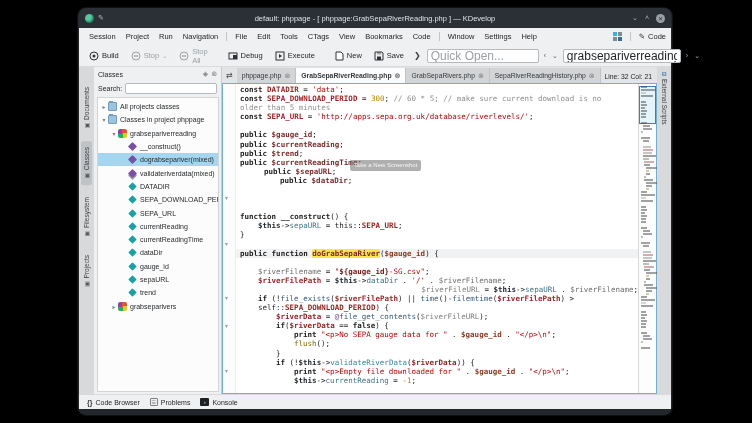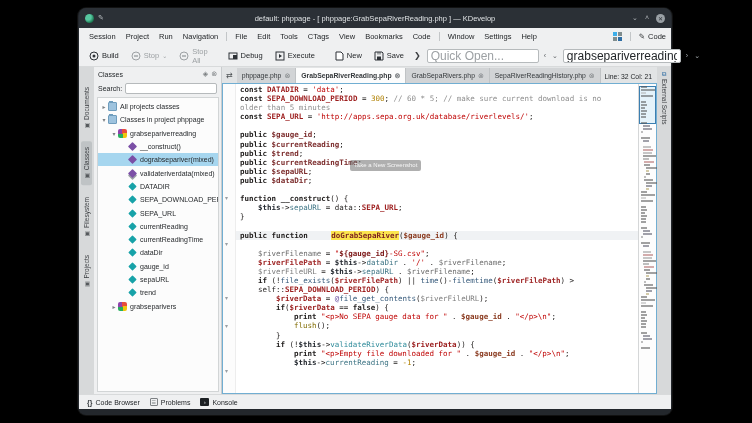--- a/index.html
+++ b/index.html
@@ -101,21 +101,21 @@
   .pv { color:#7c2d2d; font-weight:bold; }
   .lv1 { color:#8a3a1f; font-weight:bold; }
   .lv2 { color:#6d6d6d; }
   .lv4 { color:#7d7d7d; }
   .lv3 { color:#a02828; font-weight:bold; }
   .lv5 { color:#9c2121; font-weight:bold; }
   .fn { color:#35597a; }
   .meth { color:#2e8b9a; }
   .fl { color:#806b00; }
   .at { color:#644a9b; }
-  .hl { background:#fbe54e; color:#7a1f1f; font-weight:bold;margin-left:19px; }
+  .hl { background:#fbe54e; color:#7a1f1f; font-weight:bold; }
   .ghost-tip { position:absolute; left:114px; top:76px; background:rgba(110,110,110,.55);
                color:rgba(255,255,255,.9); font-family:"Liberation Sans",sans-serif;
                font-size:6px; padding:1px 4px; border-radius:2px; white-space:nowrap; }
   .minimap { width:18px; border-left:1px solid #d5d7d8; background:#fdfdfd; position:relative; padding:2px 1px 0 2px; flex:0 0 auto; }
   .mmrow { height:2px; margin-bottom:1px; opacity:.55; }
   .mmview { position:absolute; left:0; right:0; top:2px; height:38px; border:1px solid #3c7fb1; background:rgba(61,174,233,.12); }
   
   .bottombar { height:15px; background:#eff0f1; border-top:1px solid #d8dadb;
                display:flex; align-items:center; gap:10px; padding:0 8px; font-size:7px; color:#232629; }
   .bb-item { display:flex; align-items:center; gap:3px; }
@@ -396,32 +396,32 @@
           <div class="ghost-tip">Take a New Screenshot</div>
         <div class="cl" style="padding-left: 4px;"><span class="k">const </span><span class="cn">DATADIR</span><span class="op"> = </span><span class="s">'data'</span><span class="op">;</span></div>
             <div class="cl" style="padding-left: 4px;"><span class="k">const </span><span class="cn">SEPA_DOWNLOAD_PERIOD</span><span class="op"> = </span><span class="n">300</span><span class="op">;</span><span class="c"> // 60 * 5; // make sure current download is no</span></div>
             <div class="cl" style="padding-left: 4px;"><span class="c">older than 5 minutes</span></div>
             <div class="cl" style="padding-left: 4px;"><span class="k">const </span><span class="cn">SEPA_URL</span><span class="op"> = </span><span class="s">'http://apps.sepa.org.uk/database/riverlevels/'</span><span class="op">;</span></div>
             <div class="cl" style="padding-left: 4px;"></div>
             <div class="cl" style="padding-left: 4px;"><span class="k">public </span><span class="pv">$gauge_id</span><span class="op">;</span></div>
             <div class="cl" style="padding-left: 4px;"><span class="k">public </span><span class="pv">$currentReading</span><span class="op">;</span></div>
             <div class="cl" style="padding-left: 4px;"><span class="k">public </span><span class="pv">$trend</span><span class="op">;</span></div>
             <div class="cl" style="padding-left: 4px;"><span class="k">public </span><span class="pv">$currentReadingTime</span><span class="op">;</span></div>
-            <div class="cl" style="padding-left: 4px;"><span class="k">public </span><span class="pv">$sepaURL</span><span class="op">;</span></div>
-            <div class="cl" style="padding-left: 4px;"><span class="k">public </span><span class="pv">$dataDir</span><span class="op">;</span></div>
+            <div class="cl" style="padding-left: 4px; margin-left: 24px;"><span class="k">public </span><span class="pv">$sepaURL</span><span class="op">;</span></div>
+            <div class="cl" style="padding-left: 4px; margin-left: 40px;"><span class="k">public </span><span class="pv">$dataDir</span><span class="op">;</span></div>
             <div class="cl" style="padding-left: 4px;"></div>
-            <div class="cl" style="padding-left: 4px;"><span class="k">function __construct</span><span class="op">() {</span></div>
-            <div class="cl" style="padding-left: 22px;"><span class="vt">$this</span><span class="op">-&gt;</span><span class="prop">sepaURL</span><span class="op"> = data::</span><span class="cn">SEPA_URL</span><span class="op">;</span></div>
+            <div class="cl" style="padding-left: 4px; margin-top: 18px;"><span class="k">function __construct</span><span class="op">() {</span></div>
+            <div class="cl" style="padding-left: 22px;"><span class="vt">$this</span><span class="op">-&gt;</span><span class="prop">sepaURL</span><span class="op"> = this::</span><span class="cn">SEPA_URL</span><span class="op">;</span></div>
             <div class="cl" style="padding-left: 4px;"><span class="op">}</span></div>
             <div class="cl" style="padding-left: 4px;"></div>
             <div class="cl current" style="padding-left: 4px;"><span class="k">public function </span><span class="hl">doGrabSepaRiver</span><span class="op">(</span><span class="lv1">$gauge_id</span><span class="op">) {</span></div>
             <div class="cl" style="padding-left: 22px;"></div>
             <div class="cl" style="padding-left: 22px;"><span class="lv2">$riverFilename</span><span class="op"> = </span><span class="s">"</span><span class="si">${gauge_id}</span><span class="s">-SG.csv"</span><span class="op">;</span></div>
             <div class="cl" style="padding-left: 22px;"><span class="lv3">$riverFilePath</span><span class="op"> = </span><span class="vt">$this</span><span class="op">-&gt;</span><span class="prop">dataDir</span><span class="op"> . </span><span class="s">'/'</span><span class="op"> . </span><span class="lv2">$riverFilename</span><span class="op">;</span></div>
-            <div class="cl" style="padding-left: 22px;"><span class="lv4">$riverFileURL</span><span class="op"> = </span><span class="vt">$this</span><span class="op">-&gt;</span><span class="prop">sepaURL</span><span class="op"> . </span><span class="lv2">$riverFilename</span><span class="op">;</span></div>
+            <div class="cl" style="padding-left: 22px; text-align: right;"><span class="lv4">$riverFileURL</span><span class="op"> = </span><span class="vt">$this</span><span class="op">-&gt;</span><span class="prop">sepaURL</span><span class="op"> . </span><span class="lv2">$riverFilename</span><span class="op">;</span></div>
             <div class="cl" style="padding-left: 22px;"><span class="k">if </span><span class="op">(!</span><span class="fn">file_exists</span><span class="op">(</span><span class="lv3">$riverFilePath</span><span class="op">) || </span><span class="fn">time</span><span class="op">()-</span><span class="fn">filemtime</span><span class="op">(</span><span class="lv3">$riverFilePath</span><span class="op">) &gt;</span></div>
             <div class="cl" style="padding-left: 22px;"><span class="op">self::</span><span class="cn">SEPA_DOWNLOAD_PERIOD</span><span class="op">) {</span></div>
             <div class="cl" style="padding-left: 40px;"><span class="lv5">$riverData</span><span class="op"> = </span><span class="at">@</span><span class="fn">file_get_contents</span><span class="op">(</span><span class="lv4">$riverFileURL</span><span class="op">);</span></div>
             <div class="cl" style="padding-left: 40px;"><span class="k">if</span><span class="op">(</span><span class="lv5">$riverData</span><span class="op"> == </span><span class="k">false</span><span class="op">) {</span></div>
             <div class="cl" style="padding-left: 58px;"><span class="k">print </span><span class="s">"&lt;p&gt;No SEPA gauge data for "</span><span class="op"> . </span><span class="lv1">$gauge_id</span><span class="op"> . </span><span class="s">"&lt;/p&gt;\n"</span><span class="op">;</span></div>
             <div class="cl" style="padding-left: 58px;"><span class="fl">flush</span><span class="op">();</span></div>
             <div class="cl" style="padding-left: 40px;"><span class="op">}</span></div>
             <div class="cl" style="padding-left: 40px;"><span class="k">if </span><span class="op">(!</span><span class="vt">$this</span><span class="op">-&gt;</span><span class="meth">validateRiverData</span><span class="op">(</span><span class="lv5">$riverData</span><span class="op">)) {</span></div>
             <div class="cl" style="padding-left: 58px;"><span class="k">print </span><span class="s">"&lt;p&gt;Empty file downloaded for "</span><span class="op"> . </span><span class="lv1">$gauge_id</span><span class="op"> . </span><span class="s">"&lt;/p&gt;\n"</span><span class="op">;</span></div>
             <div class="cl" style="padding-left: 58px;"><span class="vt">$this</span><span class="op">-&gt;</span><span class="prop">currentReading</span><span class="op"> = </span><span class="n">-1</span><span class="op">;</span></div>

